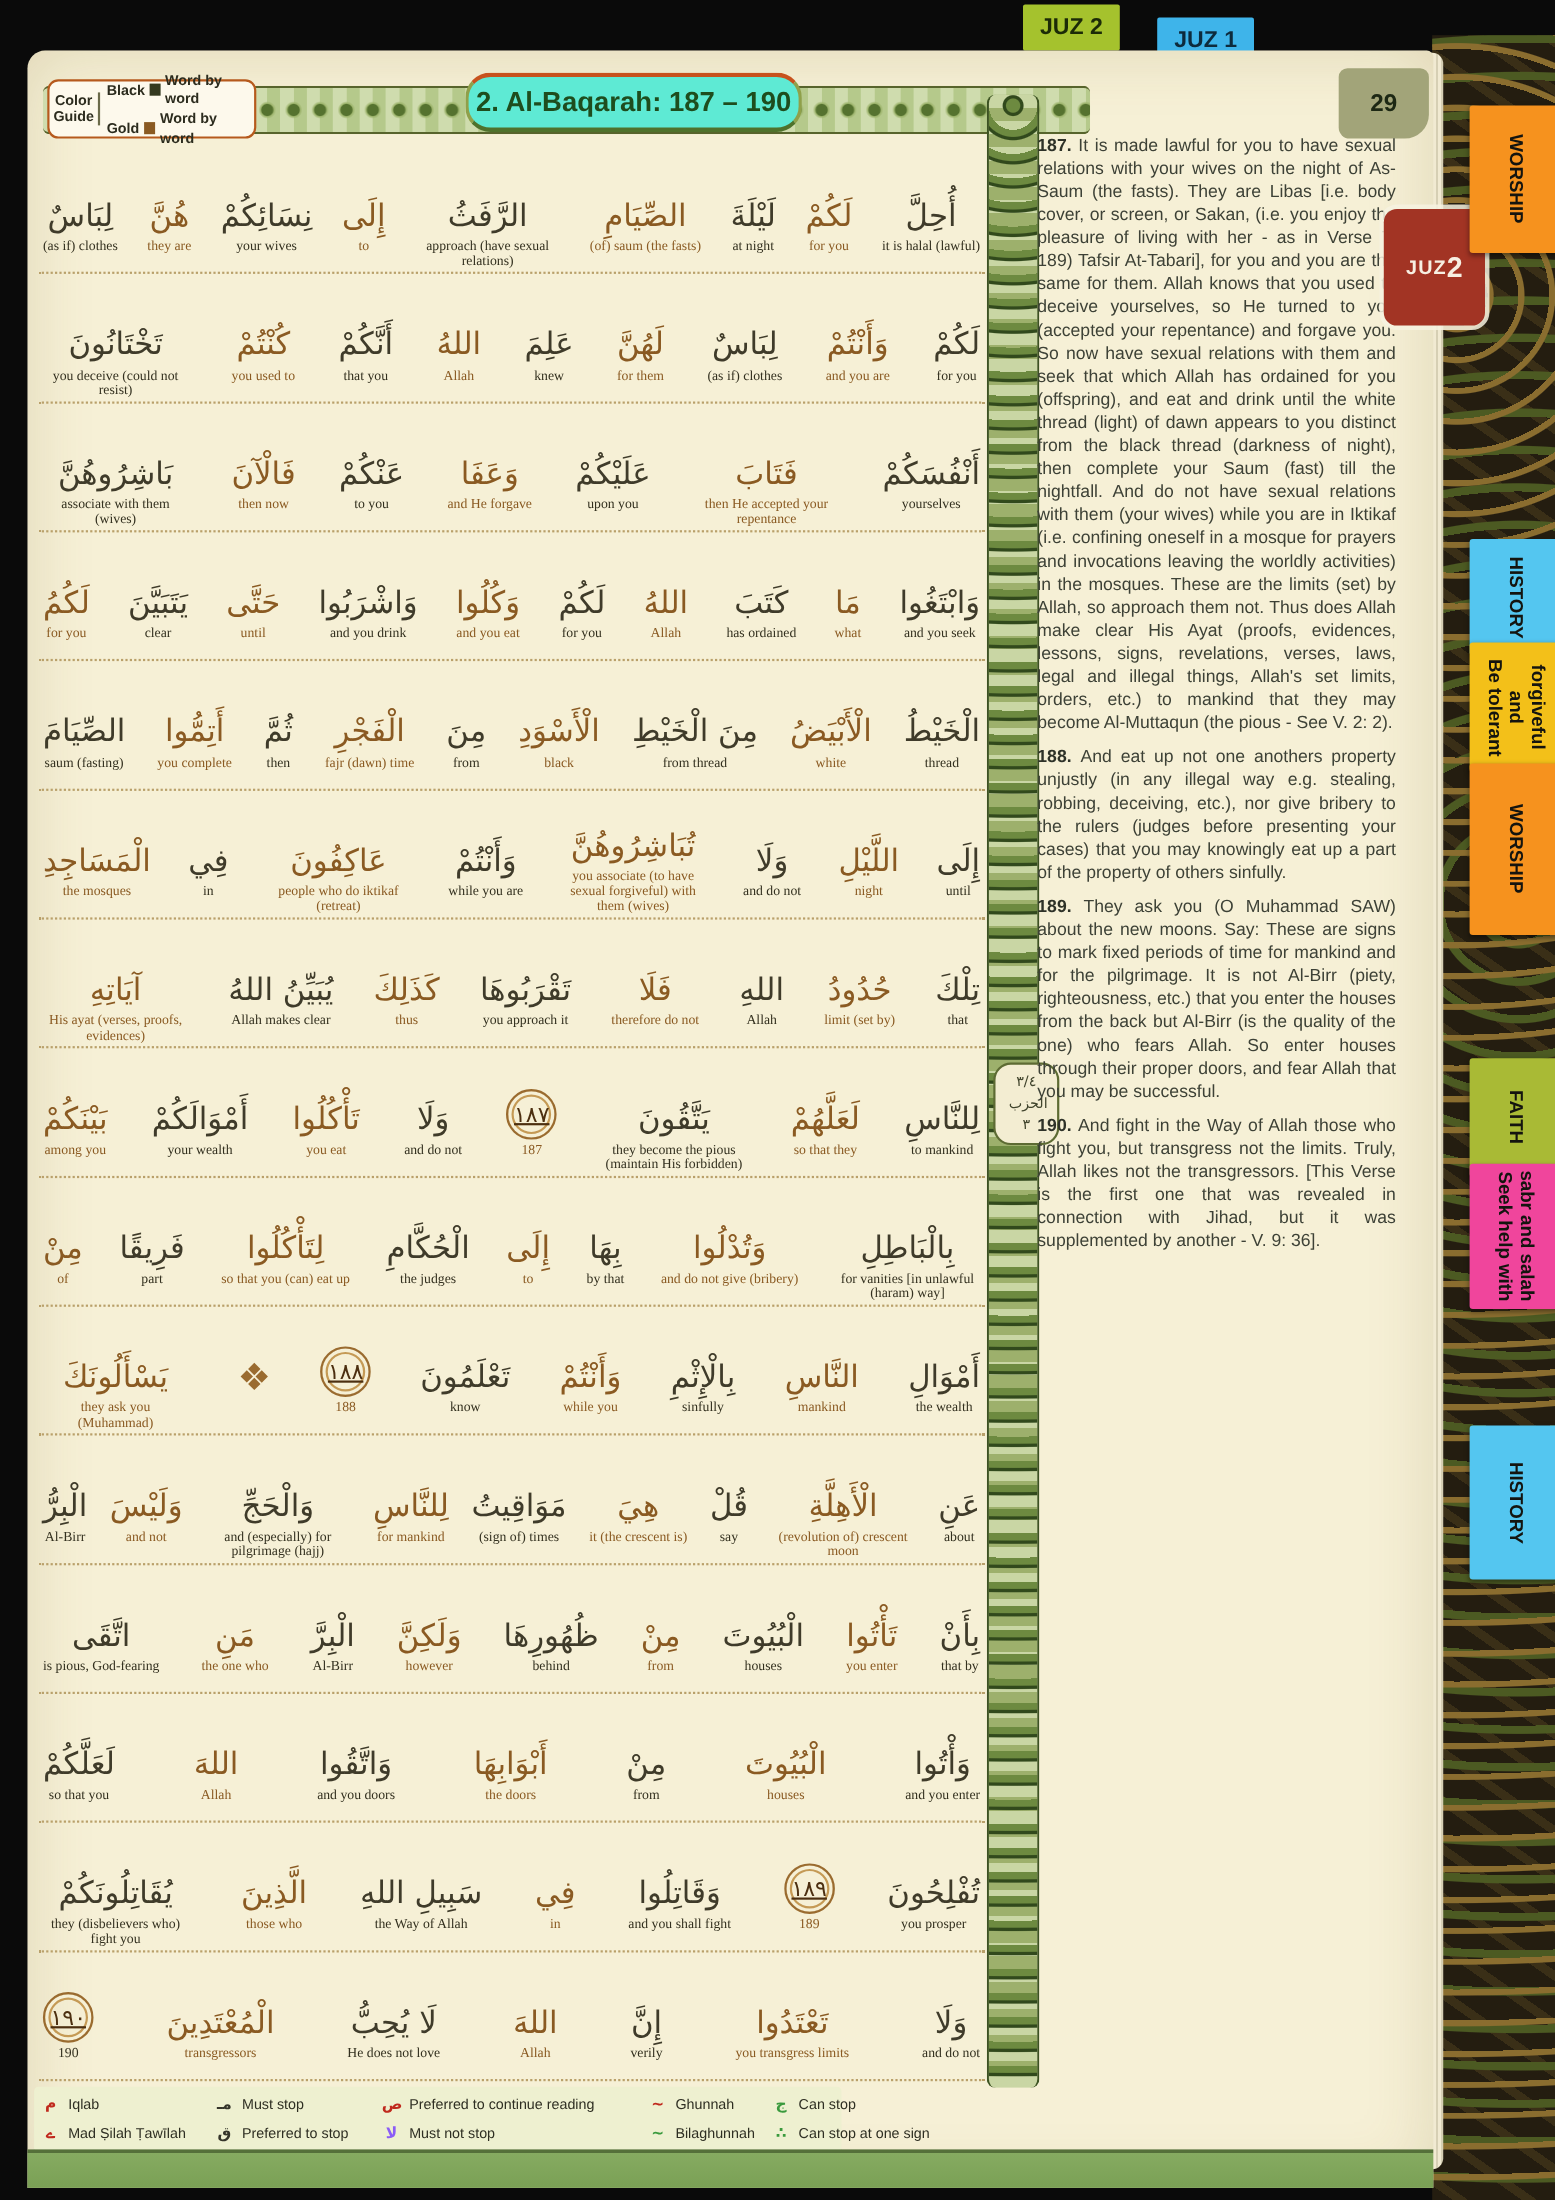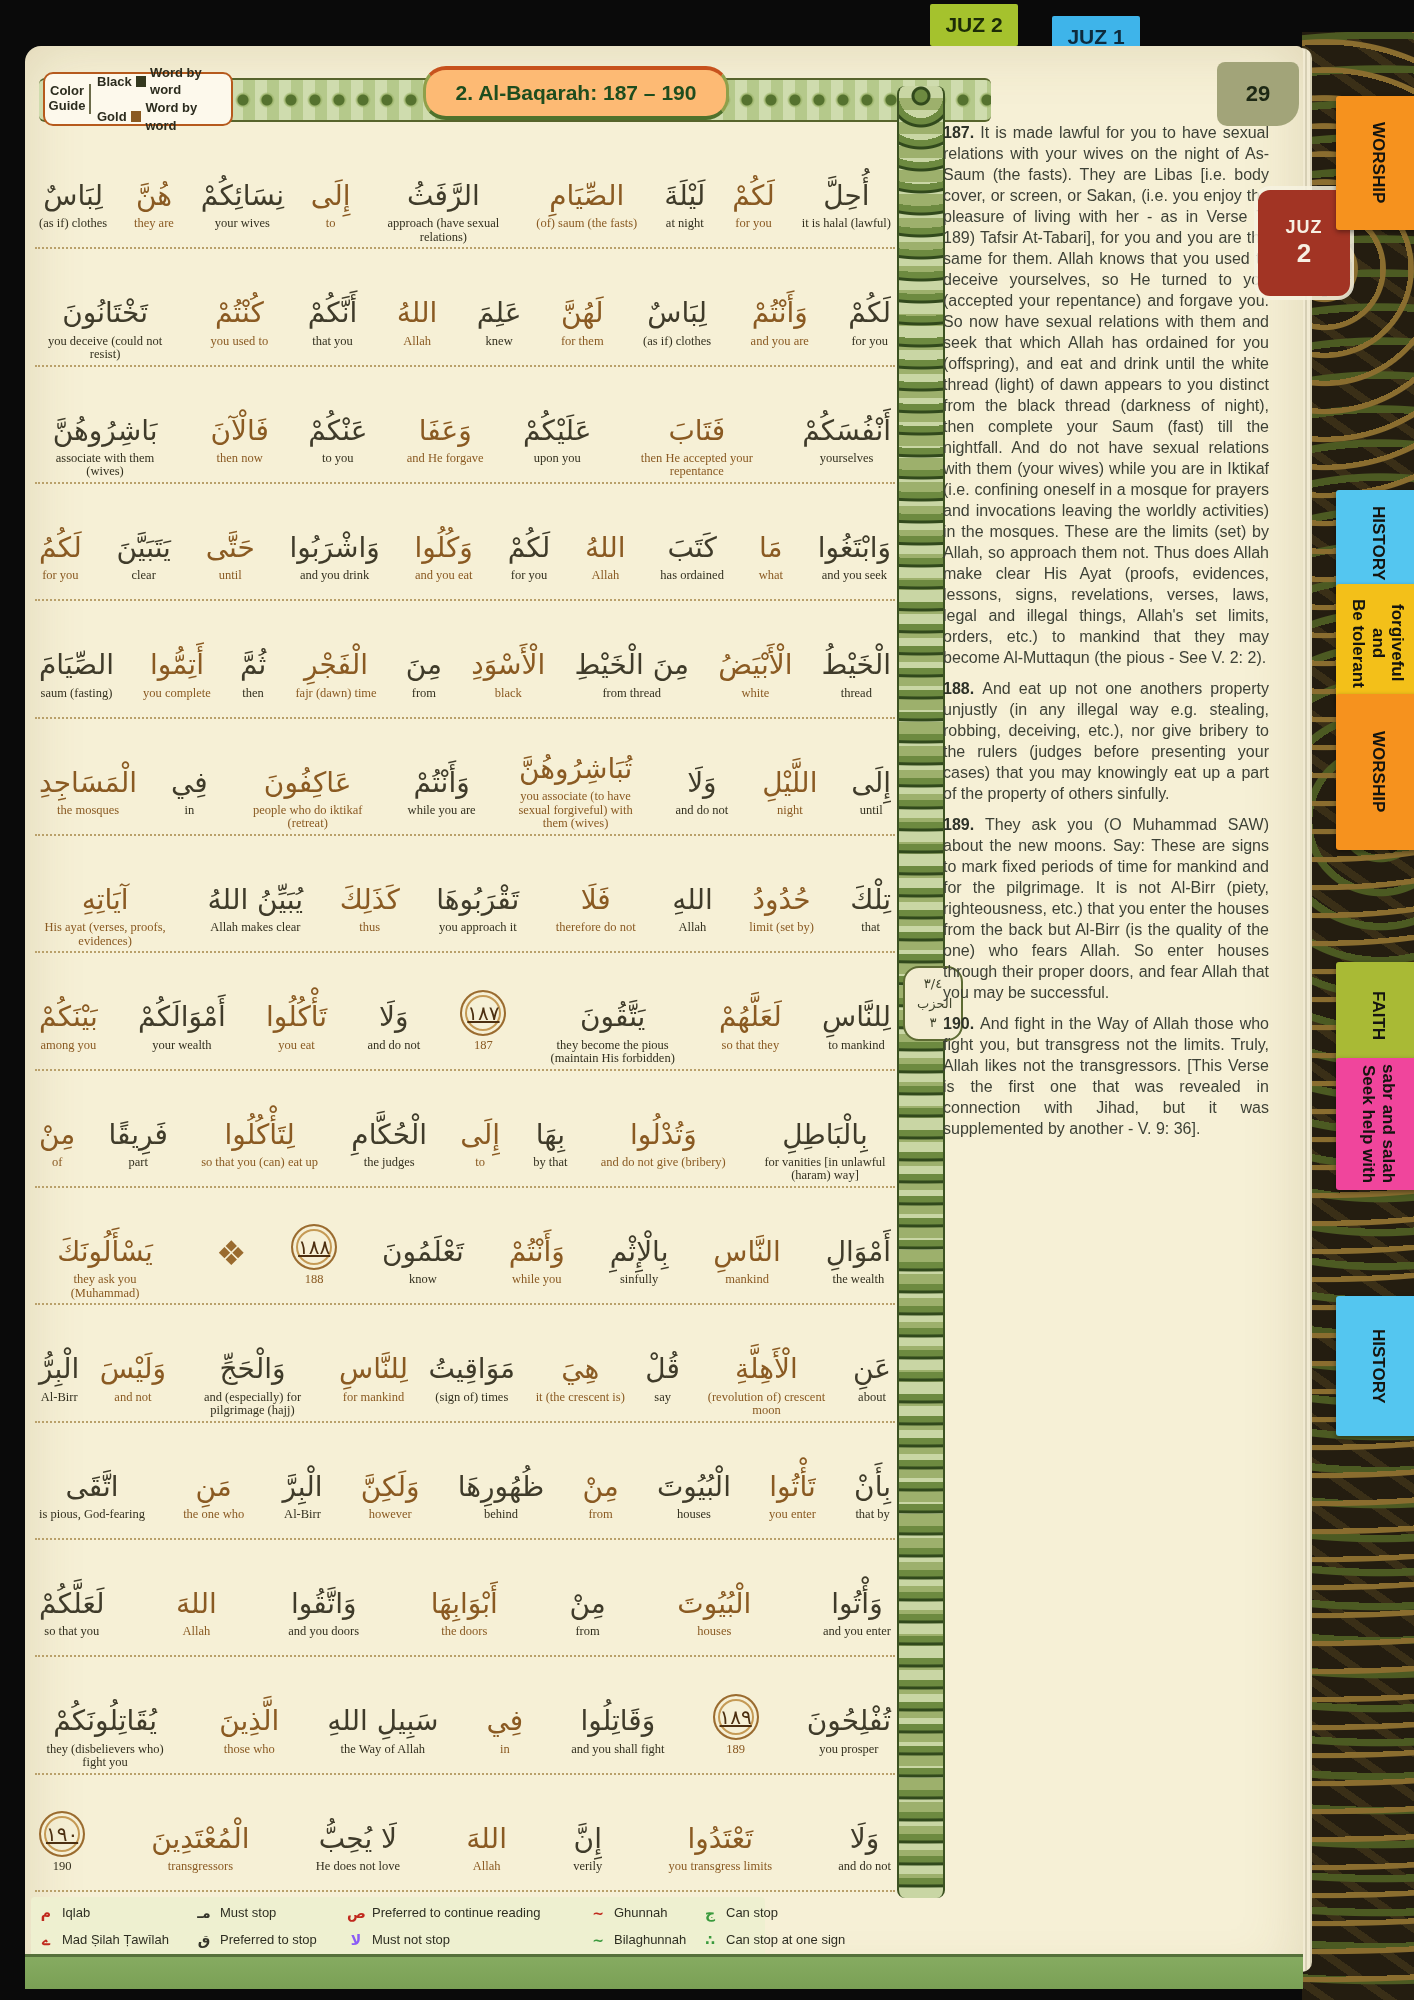--- a/index.html
+++ b/index.html
@@ -29,24 +29,24 @@
       radial-gradient(circle 7px at 12px 50%, #55722f 0 5px, #9db46c 6px, transparent 8px),
       repeating-linear-gradient(90deg,#cfdcae 0 12px,#b5c98b 12px 24px);
     background-size:24px 100%,48px 100%;border-top:2px solid #57642c;border-bottom:2px solid #57642c;}
   .cguide{position:absolute;left:18px;top:26px;width:186px;height:50px;background:#fdf9ec;
     border:2px solid #b65a1d;border-radius:10px;display:flex;align-items:center;z-index:4;
     font-size:13px;color:#2c2c1e;}
   .cguide .who{width:44px;text-align:center;font-weight:bold;line-height:1.15;border-right:2px solid #6b6b4a;}
   .cguide .rows{flex:1;padding-left:6px;}
   .cgrow{display:flex;align-items:center;gap:4px;font-weight:bold;line-height:1.35;}
   .swatch{display:inline-block;width:11px;height:11px;}
-  .titlepill{position:absolute;left:398px;top:20px;width:300px;height:46px;background:#fdba74;z-index:4;
+  .titlepill{position:absolute;left:398px;top:20px;width:300px;height:46px;background:#5eead4;z-index:4;
     border-radius:23px;border-top:4px solid #c7521d;border-bottom:4px solid #4f722c;
     border-left:3px solid #8fa04a;border-right:3px solid #8fa04a;
-    display:flex;align-items:center;justify-content:center;font-weight:bold;font-size:21px;color:#1e4d1e;}
+    display:flex;align-items:center;justify-content:center;font-weight:bold;font-size:25px;color:#1e4d1e;}
   .surahbanner{position:absolute;left:985px;top:16px;width:196px;height:64px;z-index:4;
     background:linear-gradient(180deg,#7b7f4b,#5a602c);border-radius:10px 10px 28px 28px;
     display:flex;align-items:center;justify-content:center;color:#f2eed6;font-size:34px;
     font-family:"DejaVu Sans",sans-serif;text-shadow:0 1px 0 #3a3f18;border:2px solid #4a5024;}
   .pagenum{position:absolute;left:1192px;top:16px;width:82px;height:64px;z-index:4;background:#a2a479;
     border-radius:8px 8px 22px 10px;display:flex;align-items:center;justify-content:center;
     font-weight:bold;font-size:22px;color:#1d2814;}
 
   
   .arabic-col{position:absolute;left:10px;top:86px;width:860px;height:1760px;display:flex;
@@ -86,21 +86,21 @@
     align-items:center;padding:2px 6px;z-index:4;border-bottom:3px solid #2f3a20;}
   .lcol{display:flex;flex-direction:column;justify-content:space-around;height:100%;}
   .litem{display:flex;align-items:center;gap:7px;font-size:13px;color:#2e2e22;white-space:nowrap;}
   .sym{font-family:"DejaVu Sans",sans-serif;font-weight:bold;font-size:14px;width:18px;text-align:center;}
 
   .greenband{position:absolute;left:0;top:1908px;width:100%;height:35px;z-index:4;
     background:linear-gradient(180deg,#55703a 0 3px,#86ab61 3px,#7aa055);}
 
   
   .bookmark{position:absolute;left:1258px;top:186px;width:92px;height:106px;background:#a23424;z-index:4;
-    border-radius:12px;display:flex;flex-direction:column;align-items:center;justify-content:center;
+    border-radius:12px;display:flex;flex-direction:row;align-items:center;justify-content:center;
     color:#f7efe2;box-shadow:0 0 0 4px rgba(246,242,225,.85);}
   .bookmark .l1{font-weight:bold;font-size:18px;letter-spacing:1px;}
   .bookmark .l2{font-weight:bold;font-size:26px;}
 
   
   .sidetab{position:absolute;left:1336px;width:78px;z-index:6;border-radius:3px;
     display:flex;align-items:center;justify-content:center;padding:6px 3px;
     writing-mode:vertical-lr;text-align:center;font-weight:bold;font-size:17px;color:#14140f;
     box-shadow:0 2px 5px rgba(0,0,0,.4);line-height:1.15;}
 </style>

